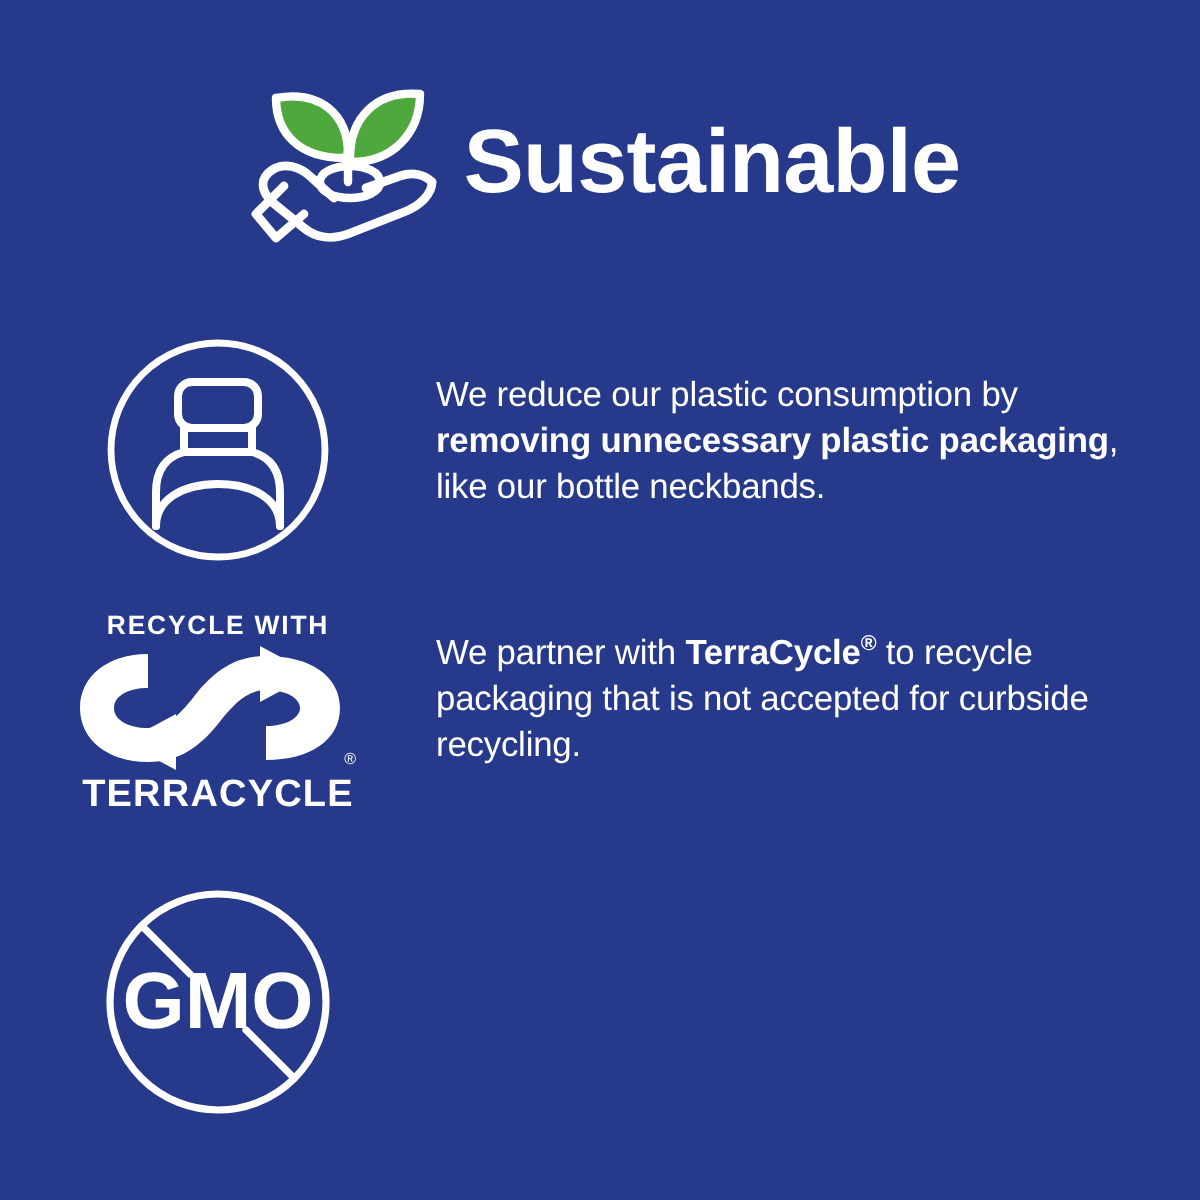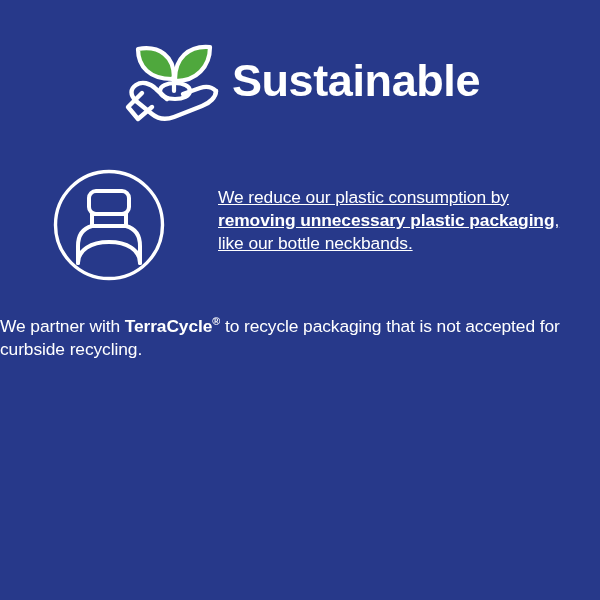--- a/index.html
+++ b/index.html
@@ -86,21 +86,21 @@
     letter-spacing: -0.1px;
   }
   .copy b {
     font-weight: 700;
   }
   .copy sup {
     font-size: 0.62em;
     vertical-align: super;
     line-height: 0;
   }
-  .row-1 .text-cell { padding-top: 18px; text-decoration: underline; }
+  .row-1 .text-cell { padding-top: 18px; }
   .row-2 .text-cell { padding-top: 10px; }
   .row-3 .text-cell { padding-top: 8px; }
 
   
   .tc-lockup {
     width: 142px;
     display: flex;
     flex-direction: column;
     align-items: center;
   }
@@ -174,21 +174,63 @@
         <path d="M74 58 C85 61 88 69 88 78 L88 95" fill="none" stroke="#ffffff" stroke-width="4" stroke-linecap="round" stroke-linejoin="round"></path>
         <path d="M26 95 C26 82 39 74 57 74 C75 74 88 82 88 95" fill="none" stroke="#ffffff" stroke-width="4" stroke-linecap="round" stroke-linejoin="round"></path>
       </svg>
     </div>
     <div class="text-cell">
       <p class="copy">We reduce our plastic consumption by <b>removing unnecessary plastic packaging</b>, like our bottle neckbands.</p>
     </div>
   </div>
 
   <div class="row row-2">
+    <div class="icon-cell">
+      <div class="tc-lockup">
+        <div class="tc-top">RECYCLE WITH</div>
+        <div class="tc-mark">
+          <svg width="142" height="62" viewBox="0 0 142 62" aria-hidden="true">
+            <g fill="#ffffff">
+
+              <path d="M36 4
+                       C16 4 2 15 2 31
+                       C2 47 16 58 36 58
+                       C52 58 62 50 71 39
+                       C78 30 85 22 95 22
+                       C105 22 112 26 112 31
+                       C112 36 105 40 95 40
+                       L95 57
+                       C117 57 132 47 132 31
+                       C132 15 117 5 95 5
+                       C79 5 69 13 60 24
+                       C53 33 46 41 36 41
+                       C26 41 19 37 19 31
+                       C19 25 26 21 36 21
+                       Z"></path>
+
+              <path d="M92 0 L118 14 L92 28 Z"></path>
+
+              <path d="M50 34 L24 48 L50 62 Z"></path>
+            </g>
+          </svg>
+          <span class="tc-reg">®</span>
+        </div>
+        <div class="tc-bottom">TERRACYCLE</div>
+      </div>
+    </div>
     <div class="text-cell">
       <p class="copy">We partner with <b>TerraCycle</b><b><sup>®</sup></b> to recycle packaging that is not accepted for curbside recycling.</p>
     </div>
   </div>
 
   <div class="row row-3">
+    <div class="icon-cell">
+      <svg width="116" height="116" viewBox="0 0 116 116" aria-hidden="true">
+        <circle cx="58" cy="58" r="54" fill="none" stroke="#ffffff" stroke-width="3.6"></circle>
+
+        <path d="M20 20 L44 44" stroke="#ffffff" stroke-width="3.6" stroke-linecap="round" fill="none"></path>
+        <path d="M72 72 L96 96" stroke="#ffffff" stroke-width="3.6" stroke-linecap="round" fill="none"></path>
+        <text x="58" y="58" text-anchor="middle" dominant-baseline="central" font-family="Liberation Sans, sans-serif" font-size="40" font-weight="700" fill="#ffffff">GMO</text>
+      </svg>
+    </div>
   </div>
 
 </div>
 
 </body></html>

